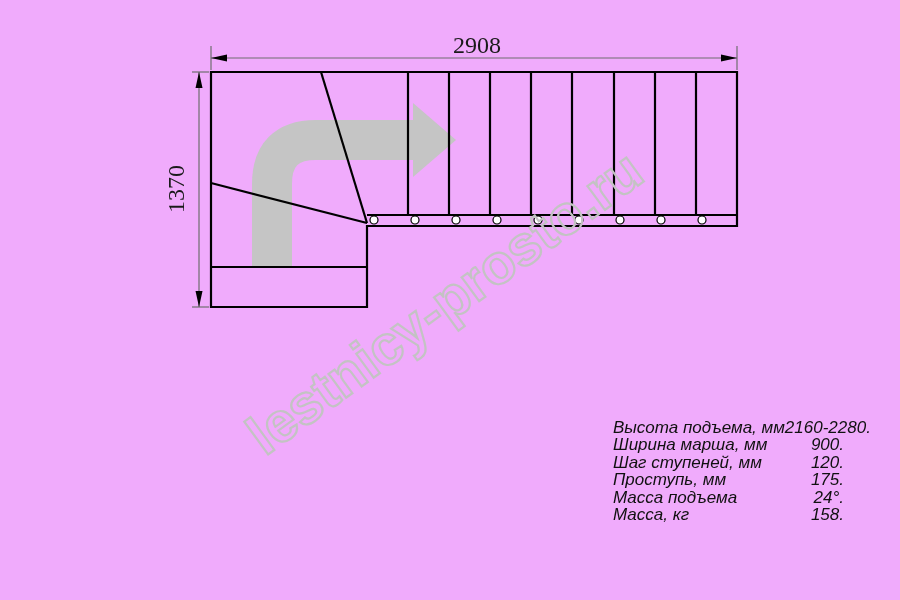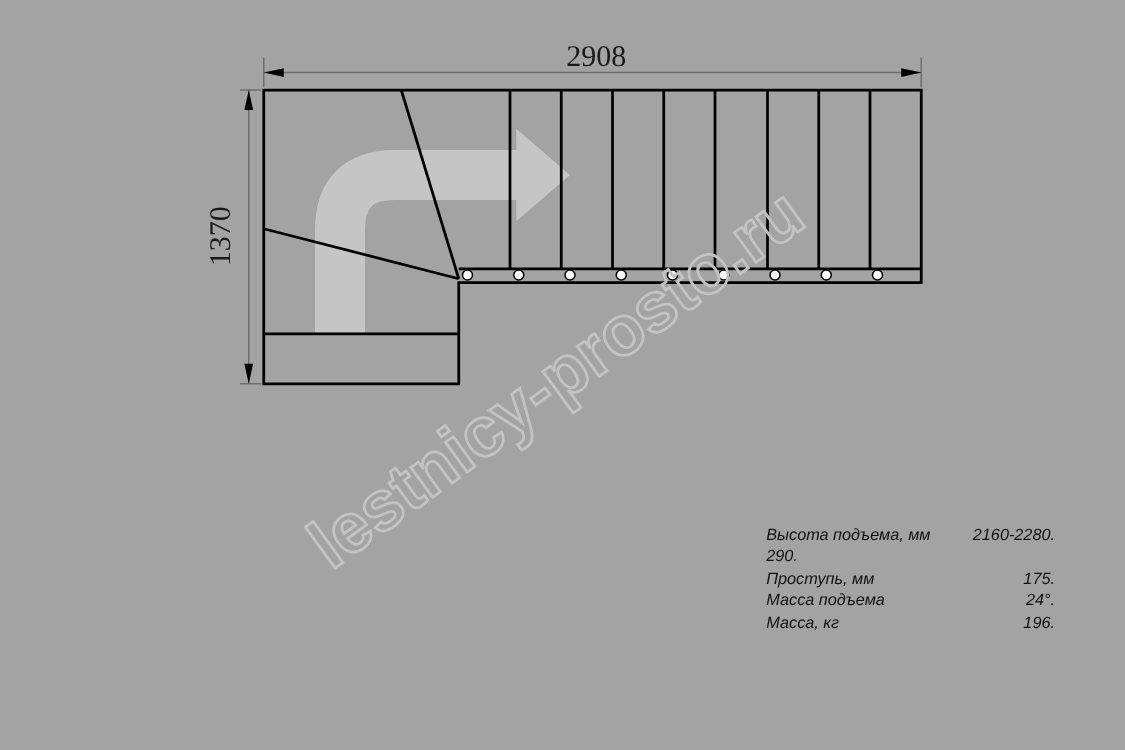--- a/index.html
+++ b/index.html
@@ -5,21 +5,21 @@
   html, body {
     margin: 0;
     padding: 0;
     background: #ffffff;
     font-family: "Liberation Sans", sans-serif;
   }
   .canvas {
     position: relative;
     width: 900px;
     height: 600px;
-    background: #a3a3a3;
+    background: #f0abfc;
     overflow: hidden;
   }
   .canvas svg {
     position: absolute;
     left: 0;
     top: 0;
   }
   .dim-text {
     font-family: "Liberation Serif", "DejaVu Serif", serif;
     font-size: 24px;
@@ -34,21 +34,21 @@
     position: absolute;
     left: 613px;
     top: 419px;
     width: 231px;
   }
   .spec-row {
     display: flex;
     justify-content: space-between;
     align-items: baseline;
     font-style: italic;
-    font-size: 13px;
+    font-size: 17px;
     line-height: 17.4px;
     color: #111111;
     white-space: nowrap;
   }
   .spec-label { text-align: left; }
   .spec-value { }
 </style>
 </head>
 <body>
 
@@ -109,29 +109,34 @@
 
     <text class="watermark-text" x="456" y="318" text-anchor="middle" transform="rotate(-36 456 318)" fill="none" stroke-width="2.2" textLength="472" lengthAdjust="spacingAndGlyphs" stroke="#c3c3c3">lestnicy-prosto.ru</text>
   </svg>
 
   <div class="specs">
     <div class="spec-row">
       <span class="spec-label">Высота подъема, мм</span>
       <span class="spec-value">2160-2280.</span>
     </div>
     <div class="spec-row">
-      <span class="spec-value">290.</span>
+      <span class="spec-label">Ширина марша, мм</span>
+      <span class="spec-value">900.</span>
+    </div>
+    <div class="spec-row">
+      <span class="spec-label">Шаг ступеней, мм</span>
+      <span class="spec-value">120.</span>
     </div>
     <div class="spec-row">
       <span class="spec-label">Проступь, мм</span>
       <span class="spec-value">175.</span>
     </div>
     <div class="spec-row">
       <span class="spec-label">Масса подъема</span>
       <span class="spec-value">24°.</span>
     </div>
     <div class="spec-row">
       <span class="spec-label">Масса, кг</span>
-      <span class="spec-value">196.</span>
+      <span class="spec-value">158.</span>
     </div>
   </div>
 
 </div>
 
 </body></html>

